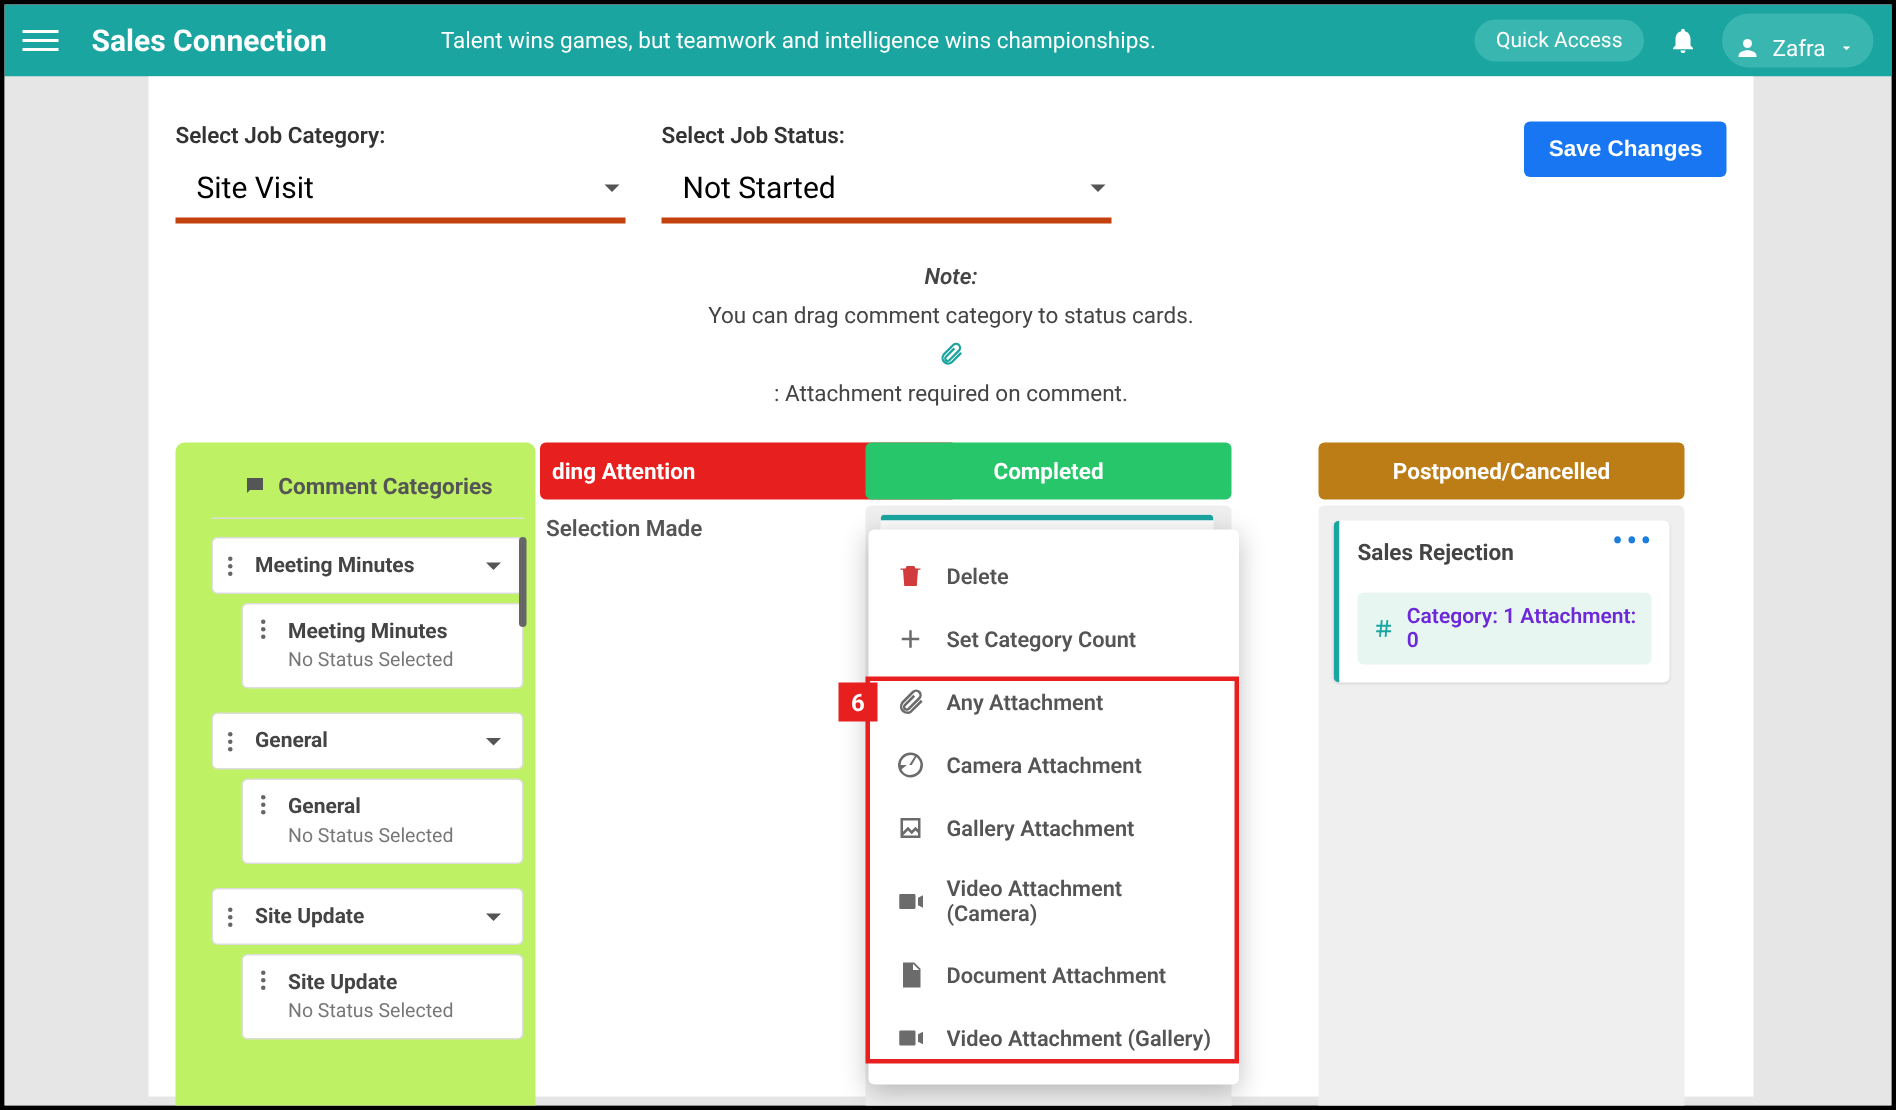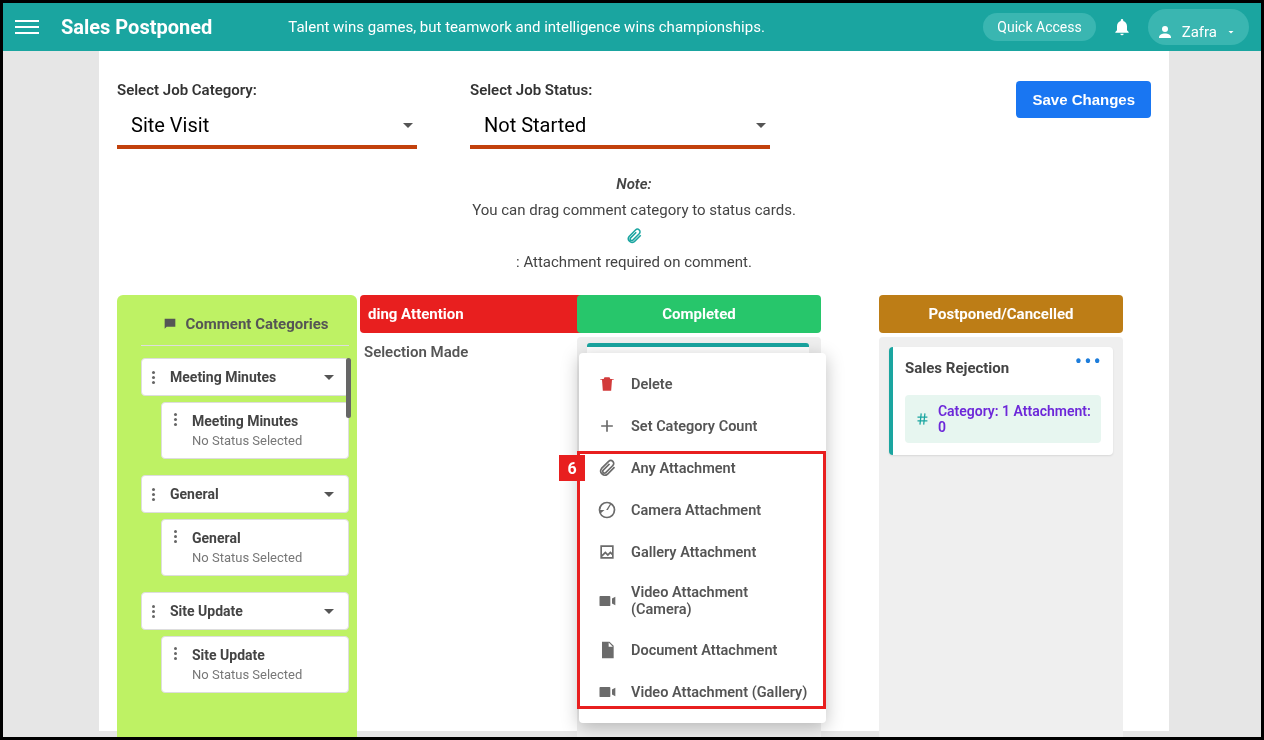--- a/index.html
+++ b/index.html
@@ -15,21 +15,21 @@
   .quick-access { background: #3ab6b1; padding: 6px 14px; border-radius: 16px; font-size: 14px; cursor: pointer; }
   .bell-icon { width: 20px; height: 20px; cursor: pointer; }
   .user-pill { background: #3ab6b1; padding: 14px 12px 4px 8px; border-radius: 18px; display: flex; align-items: center; gap: 8px; cursor: pointer; font-size: 15px; }
   .avatar-icon { width: 18px; height: 18px; }
   .chevron-down { width: 12px; height: 12px; }
 
   
   .content-wrap { position: absolute; top: 48px; left: 0; right: 0; bottom: 0; background: #e6e6e6; }
   .content-card { position: absolute; top: 0; left: 96px; width: 1070px; height: 680px; background: #fff; padding: 30px 18px 10px 18px; }
 
-  .selectors-row { display: flex; align-items: flex-start; gap: 53px; }
+  .selectors-row { display: flex; align-items: flex-start; gap: 24px; }
   .selector-block { width: 300px; }
   .selector-label { font-size: 15px; font-weight: 600; color: #333; margin-bottom: 8px; }
   .selector-field { border-bottom: 4px solid #c2410c; padding: 6px 4px 8px 14px; display: flex; justify-content: space-between; align-items: center; cursor: pointer; color: #000000; font-size: 20px; }
   .caret { width: 0; height: 0; border-left: 5px solid transparent; border-right: 5px solid transparent; border-top: 5px solid #555; }
   .save-btn { margin-left: auto; background: #1976f2; color: #fff; border: none; border-radius: 4px; padding: 10px 16px; font-size: 15px; font-weight: 600; cursor: pointer; }
 
   .note-row { margin-top: 26px; display: flex; align-items: center; gap: 8px; color: #444; font-size: 15px; flex-direction: column; }
   .note-label { font-style: italic; font-weight: 600; }
   .clip-icon { width: 18px; height: 18px; color: #1aa5a0; }
 
@@ -90,21 +90,21 @@
 <body>
 
 <div class="frame">
 
   <div class="topbar">
     <div class="hamburger">
         <span></span>
         <span></span>
         <span></span>
       </div>
-    <div class="brand">Sales Postponed</div>
+    <div class="brand">Sales Connection</div>
     <div class="tagline">Talent wins games, but teamwork and intelligence wins championships.</div>
     <div class="topbar-spacer"></div>
     <div class="quick-access">Quick Access</div>
     <svg class="bell-icon" viewBox="0 0 24 24" fill="#fff">
         <path d="M12 22a2 2 0 0 0 2-2h-4a2 2 0 0 0 2 2zm6-6V11c0-3.07-1.64-5.64-4.5-6.32V4a1.5 1.5 0 1 0-3 0v.68C7.63 5.36 6 7.92 6 11v5l-2 2v1h16v-1l-2-2z"></path>
       </svg>
     <div class="user-pill">
       <svg class="avatar-icon" viewBox="0 0 24 24" fill="#fff">
           <circle cx="12" cy="8" r="4"></circle>
           <path d="M12 14c-4 0-8 2-8 5v1h16v-1c0-3-4-5-8-5z"></path>

